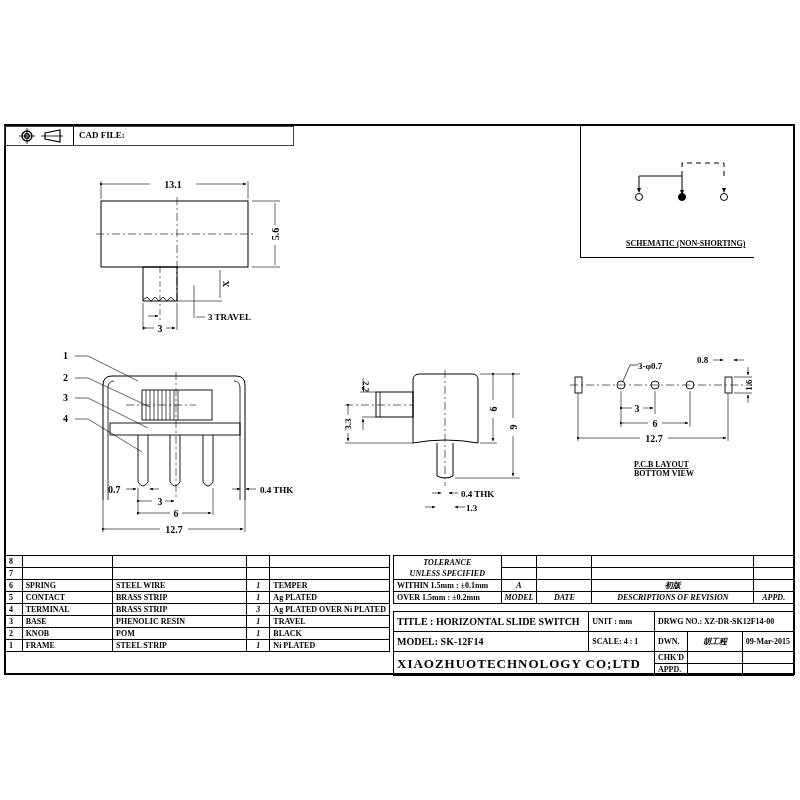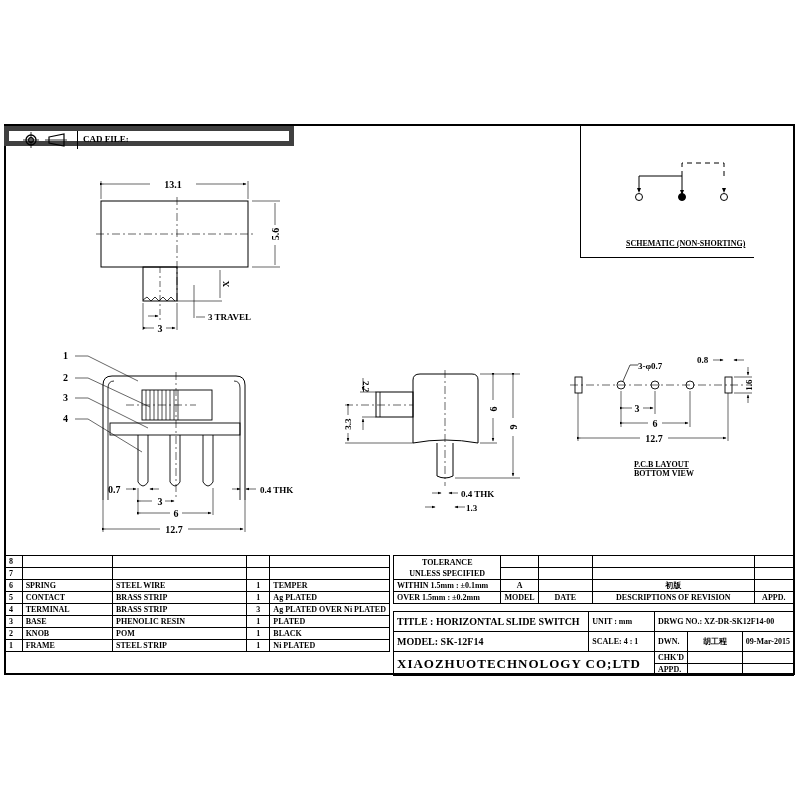--- a/index.html
+++ b/index.html
@@ -1,29 +1,29 @@
 <!DOCTYPE html>
 <html><head>
 <meta charset="utf-8">
 <style>
   html, body { margin:0; padding:0; background:#ffffff; }
   body { width:800px; height:800px; position:relative; overflow:hidden; font-family:"Liberation Serif", serif; color:#000; }
   .sheet { position:absolute; left:4px; top:124px; width:791px; height:551px; border:2px solid #000; box-sizing:border-box; }
   svg text { font-family:"Liberation Serif", serif; font-weight:bold; fill:#000; }
   .tb { position:absolute; border-collapse:collapse; font-family:"Liberation Serif", serif; font-weight:bold; font-size:8px; }
   .tb td { border:1px solid #000; padding:0 3px; height:11px; line-height:11px; white-space:nowrap; overflow:hidden; }
-  .c { text-align:center; }
+  .c { text-align:center;font-style:italic; }
   .big { font-size:13px; letter-spacing:1px; }
 </style>
 </head>
 <body>
 
 <div class="sheet"></div>
 
-<div style="position:absolute;left:4px;top:126px;width:290px;height:20px;border:5px solid #404040;box-sizing:border-box;">
+<div style="position:absolute;left:4px;top:126px;width:290px;height:20px;border:1px solid #404040;box-sizing:border-box;">
   <div style="position:absolute;left:0;top:0;width:68px;height:18px;border-right:1px solid #000;">
     <svg width="68" height="18">
       <circle cx="22" cy="9" r="5" fill="none" stroke="#000" stroke-width="1.3"></circle>
       <circle cx="22" cy="9" r="2.3" fill="none" stroke="#000" stroke-width="1.3"></circle>
       <line x1="14" y1="9" x2="30" y2="9" stroke="#000" stroke-width="0.8"></line>
       <line x1="22" y1="1" x2="22" y2="17" stroke="#000" stroke-width="0.8"></line>
       <polygon points="40,6 55,3 55,15 40,12" fill="none" stroke="#000" stroke-width="1.2"></polygon>
       <line x1="36" y1="9" x2="58" y2="9" stroke="#000" stroke-width="0.8"></line>
     </svg>
   </div>
@@ -250,21 +250,21 @@
         <td>TERMINAL</td>
         <td>BRASS STRIP</td>
         <td class="c">3</td>
         <td>Ag PLATED OVER Ni PLATED</td>
       </tr>
   <tr>
         <td>3</td>
         <td>BASE</td>
         <td>PHENOLIC RESIN</td>
         <td class="c">1</td>
-        <td>PLATED</td>
+        <td>TRAVEL</td>
       </tr>
   <tr>
         <td>2</td>
         <td>KNOB</td>
         <td>POM</td>
         <td class="c">1</td>
         <td>BLACK</td>
       </tr>
   <tr>
         <td>1</td>

